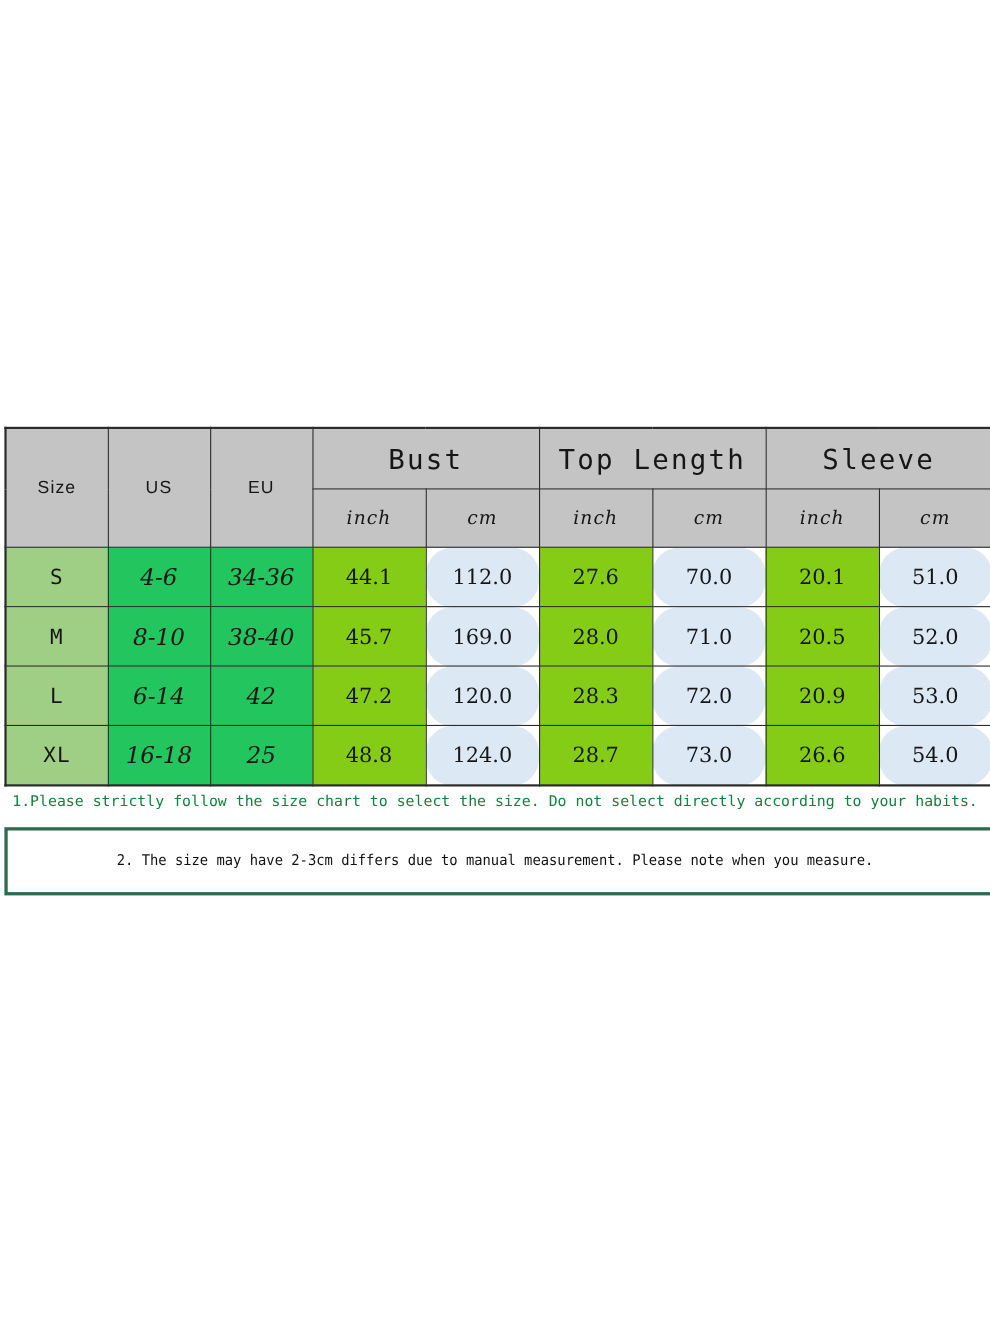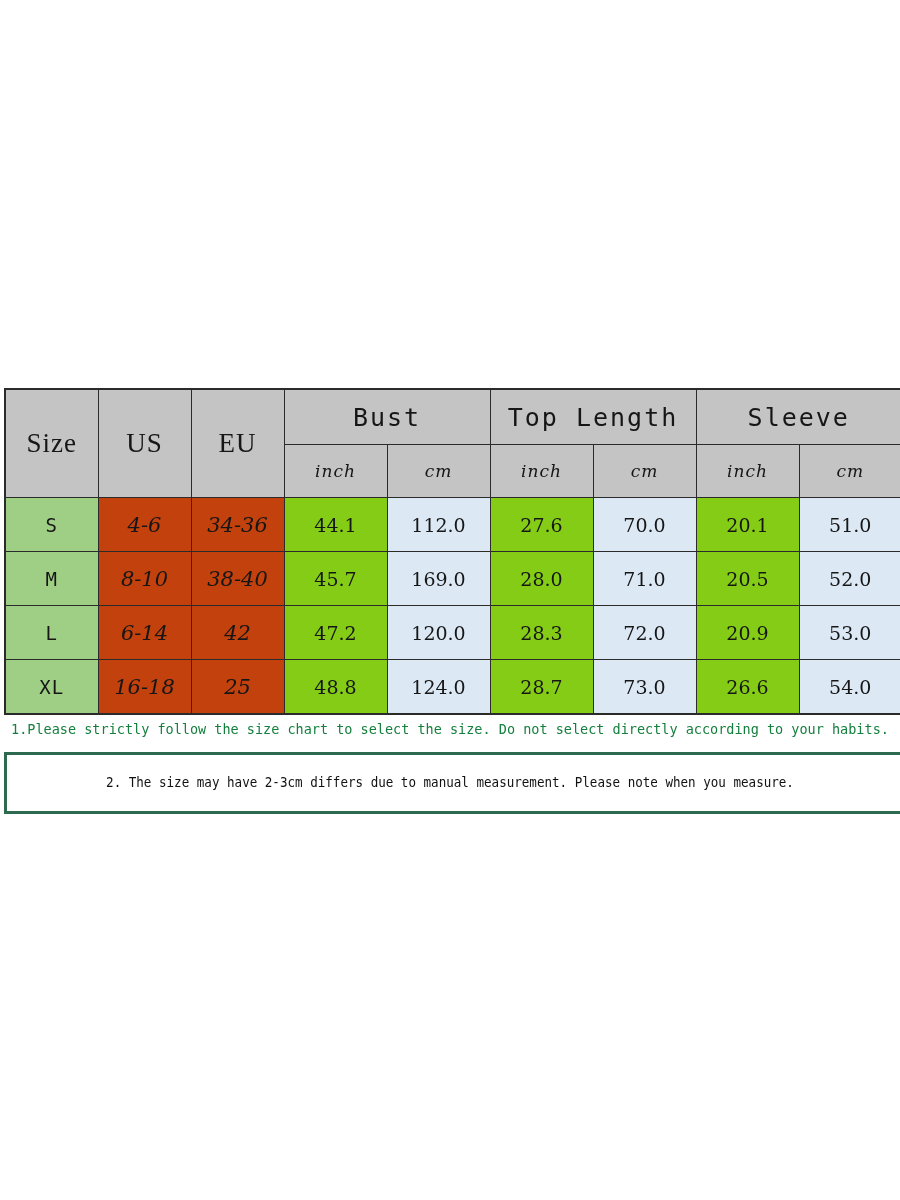--- a/index.html
+++ b/index.html
@@ -54,56 +54,57 @@
   }
   tr.hdr-top th { height: 54px; margin-top: 41px; }
   tr.hdr-sub th { height: 52px; }
 
   th.group-title {
     font-family: "DejaVu Sans Mono", monospace;
     font-size: 25px;
     letter-spacing: 2px;
   }
   th.corner-label {
-    font-family: Liberation Serif, serif;
-    font-size: 27px;
+    font-family: Liberation Sans, sans-serif;
+    font-size: 16px;
     letter-spacing: 1px;
   }
   th.unit-label {
     font-family: "DejaVu Serif", serif;
     font-style: italic;
     font-size: 17px;
     letter-spacing: 1px;
   }
 
   
   tr.data-row td { height: 53px; }
 
   td.cell-size {
     background: #9fcf84;
     font-family: "DejaVu Sans Mono", monospace;
     font-size: 19px;
     letter-spacing: 1px;
   }
   td.cell-intl {
-    background: #c2410c;
+    background: #22c55e;
     font-family: "DejaVu Serif", serif;
     font-style: italic;
     font-weight: bold;
     font-size: 21px;
   }
   td.cell-inch {
     background: #84cc16;
     font-family: "DejaVu Serif", serif;
     font-size: 19px;
   }
   td.cell-cm {
     background: #dce9f5;
     font-family: "DejaVu Serif", serif;
     font-size: 19px;
+    border-radius: 24px;
   }
 
   
   #note-one {
     position: absolute;
     left: 0;
     top: 721px;
     width: 900px;
     text-align: center;
     font-family: "DejaVu Sans Mono", monospace;

